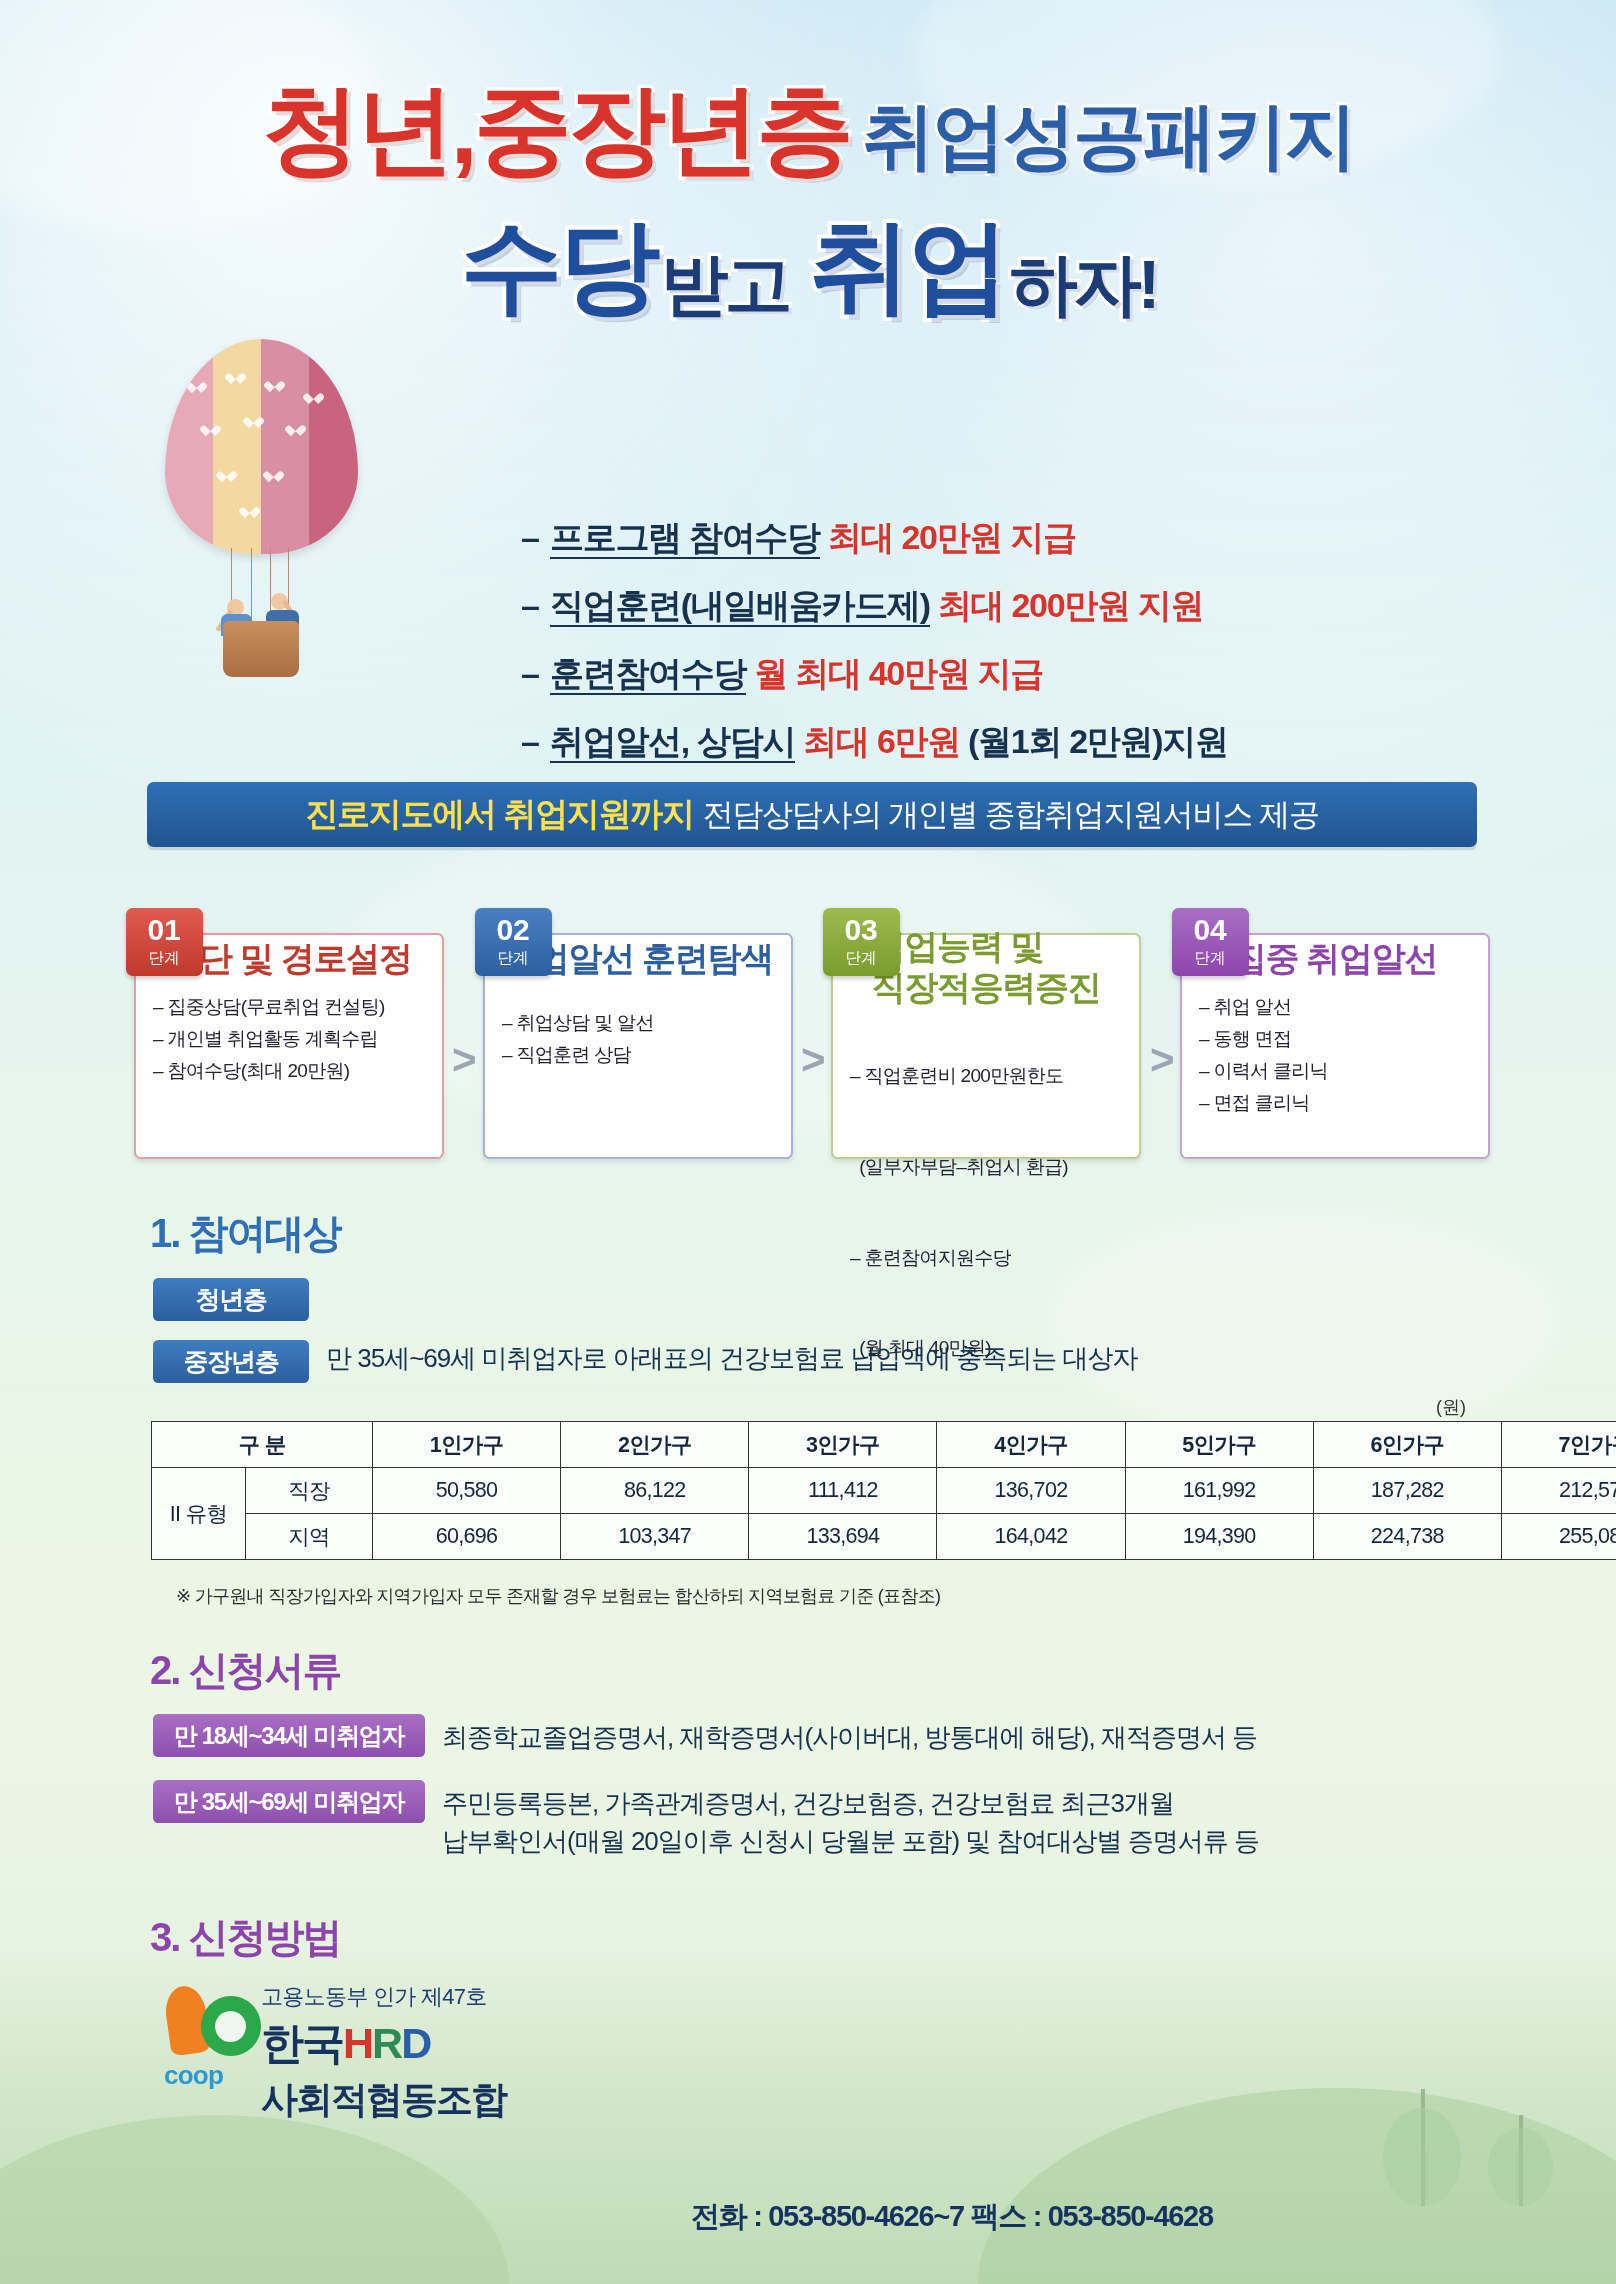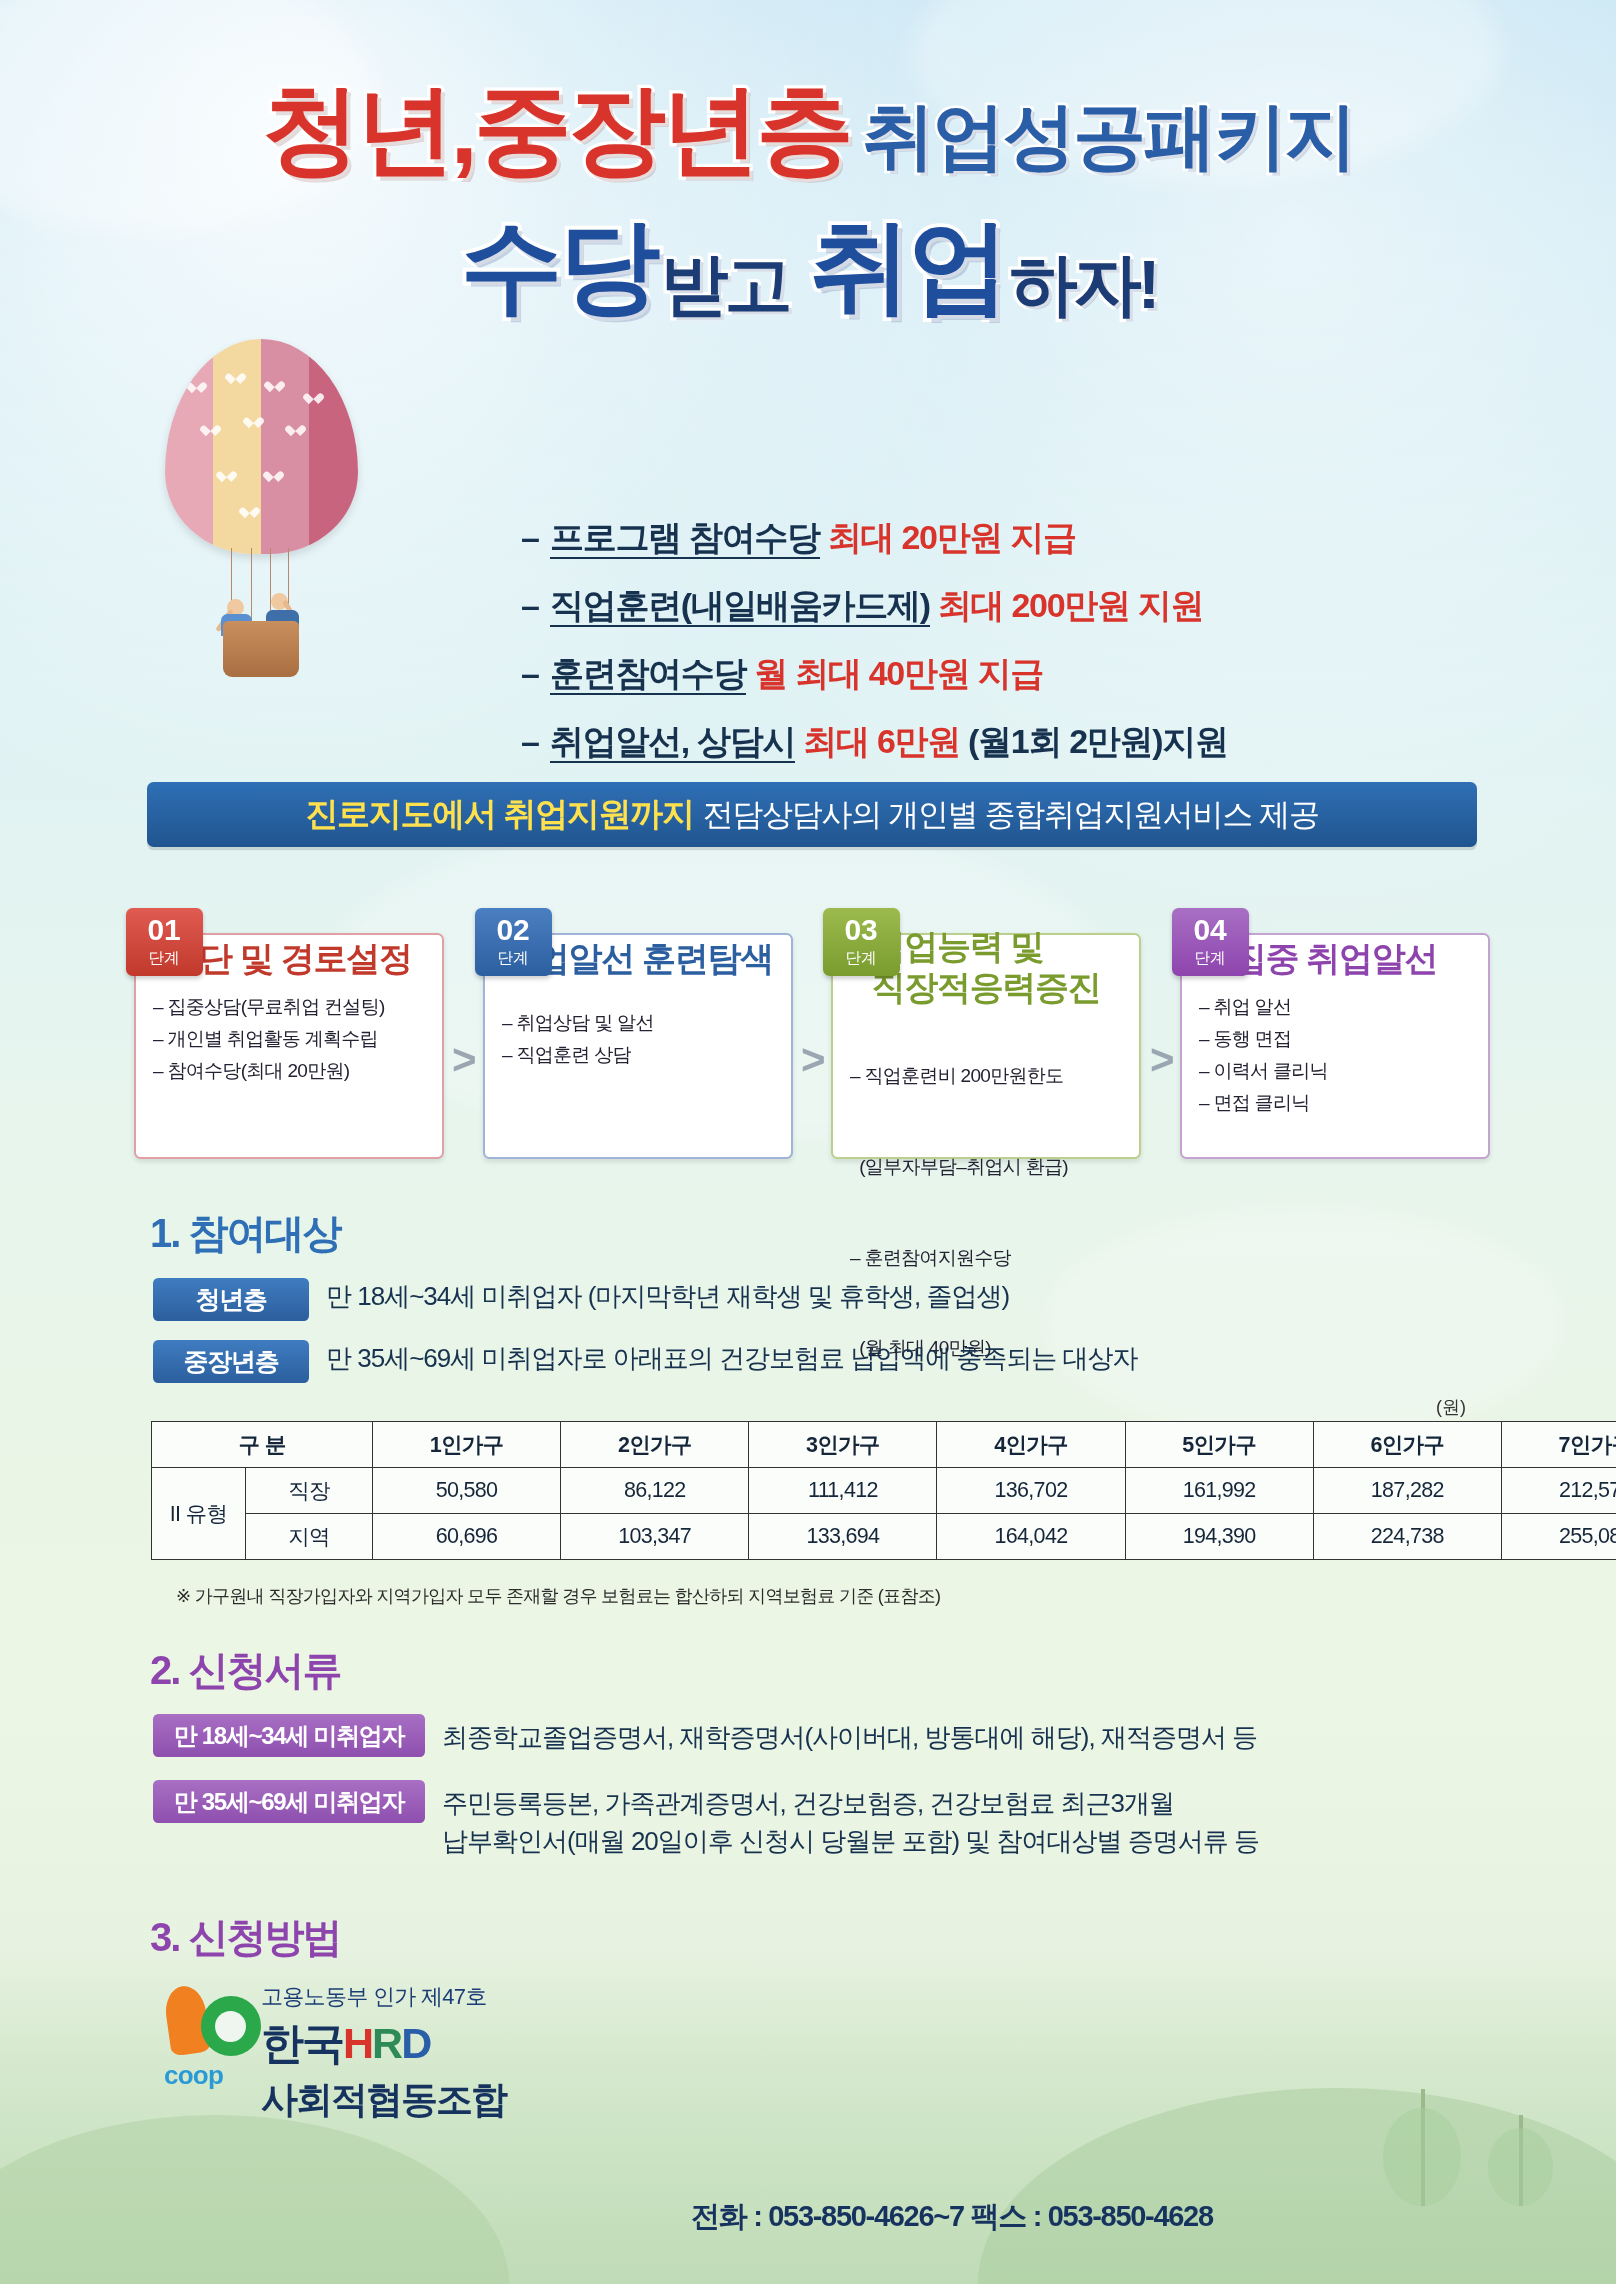--- a/index.html
+++ b/index.html
@@ -307,21 +307,20 @@
         <div>– 이력서 클리닉</div>
         <div>– 면접 클리닉</div>
       </div>
     </div>
   </div>
 
   <div class="sec-title sec1">1. 참여대상</div>
 
   <div class="rowline r1">
     <span class="pill p-blue">청년층</span>
-    <span class="txt">만 18세~34세 미취업자 (마지막학년 재학생 및 휴학생, 졸업생)</span>
   </div>
   <div class="rowline r2">
     <span class="pill p-blue">중장년층</span>
     <span class="txt">만 35세~69세 미취업자로 아래표의 건강보험료 납입액에 충족되는 대상자</span>
   </div>
 
   <div class="won">(원)</div>
 
   <table>
     <thead>

